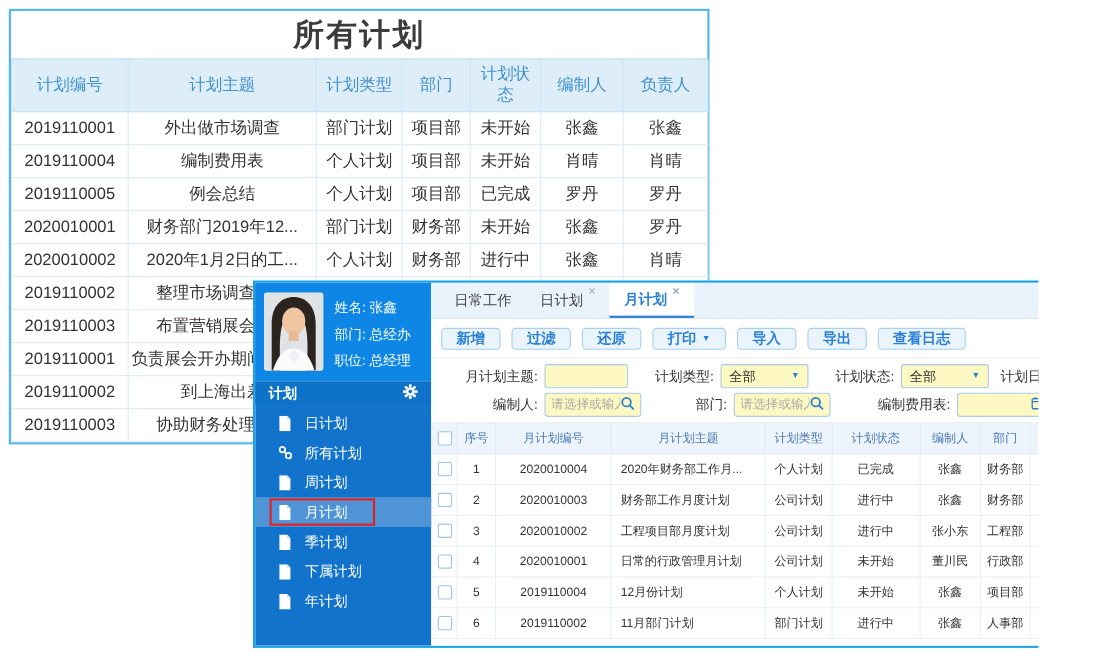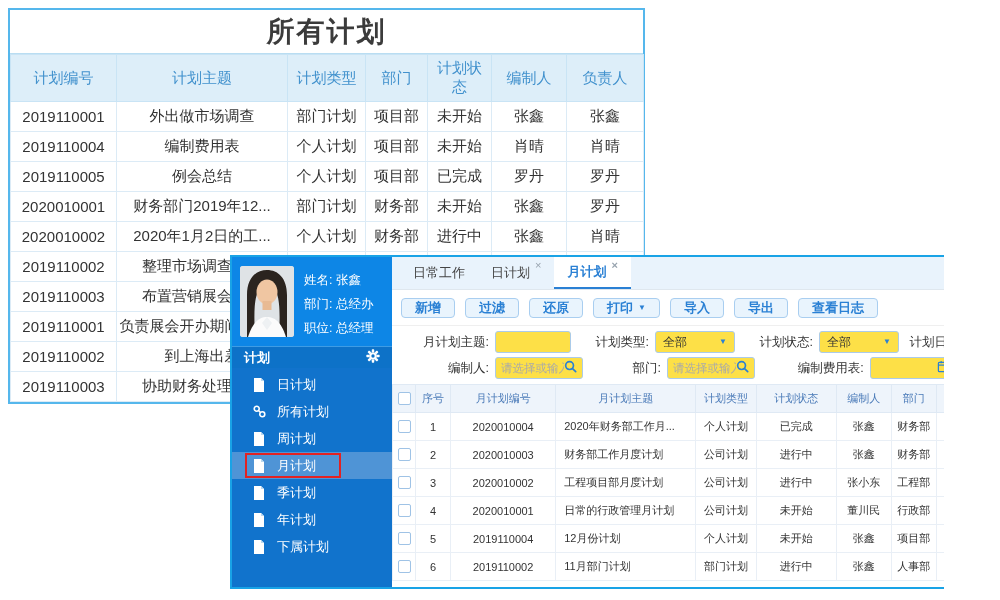--- a/index.html
+++ b/index.html
@@ -36,21 +36,21 @@
   .tab { display:flex; align-items:center; padding:0 13px; font-size:13px; color:#444; cursor:pointer; }
   .tab .tab-close { font-size:11px; color:#97a3ae; margin-left:5px; align-self:flex-start; margin-top:3px; line-height:1; }
   .tab.active { background:#fff; color:#2a80d4; font-weight:bold; border-bottom:2px solid #2a80d4; }
   .toolbar { height:36px; display:flex; align-items:center; padding:0 9px; border-bottom:1px solid #efefef; flex:none; }
   .btn { background:#e9f4fd; border:1px solid #a9cef0; border-radius:4px; color:#2a80d4; font-size:13px; padding:0 13px; margin-right:10px; white-space:nowrap; cursor:pointer; display:inline-flex; align-items:center;font-weight:bold; }
   .caret { display:inline-block; font-size:8px; color:#2a80d4; margin-left:5px; line-height:1; }
   .filters { padding:3px 0; flex:none; }
   .filter-row { height:26px; display:flex; align-items:center; font-size:12.5px; color:#333; white-space:nowrap; overflow:hidden; padding-left:11px; }
   .flabel { display:inline-block; text-align:right; margin-right:6px; flex:none; }
   .w86 { width:86px; } .w78 { width:78px; }
-  .inp, .sel, .search-wrap, .date-wrap { height:22px; border:1px solid #abcbe9; border-radius:3px; background:#fde047; font-size:12px; color:#333; flex:none; }
+  .inp, .sel, .search-wrap, .date-wrap { height:22px; border:1px solid #abcbe9; border-radius:3px; background:#fef9c3; font-size:12px; color:#333; flex:none; }
   .inp { padding:0 5px; font-family:inherit; }
   .inp::placeholder { color:#a9a9a9; font-size:11.5px; }
   .sel { display:inline-flex; align-items:center; justify-content:space-between; padding:0 7px; width:80px; cursor:pointer; }
   .search-wrap, .date-wrap { display:inline-flex; align-items:center; padding:0 5px; }
   .search-wrap input, .date-wrap input { border:none; outline:none; width:100%; font-size:11.5px; font-family:inherit; color:#333; background:transparent; }
   .search-wrap input::placeholder { color:#a9a9a9; }
   .push-right { margin-left:auto; }
   .dash { margin:0 5px; color:#666; }
 
   
@@ -286,30 +286,30 @@
             </span>
           <span>季计划</span>
         </div>
         <div class="menu-item">
           <span class="mi-icon">
               <svg width="12" height="14" viewBox="0 0 12 14">
                 <path d="M1 0 h7 l3 3 v11 h-10 z" fill="#fff"></path>
                 <path d="M8 0 l3 3 h-3 z" fill="#bcd9ef"></path>
               </svg>
             </span>
+          <span>下属计划</span>
+        </div>
+        <div class="menu-item">
+          <span class="mi-icon">
+              <svg width="12" height="14" viewBox="0 0 12 14">
+                <path d="M1 0 h7 l3 3 v11 h-10 z" fill="#fff"></path>
+                <path d="M8 0 l3 3 h-3 z" fill="#bcd9ef"></path>
+              </svg>
+            </span>
           <span>年计划</span>
-        </div>
-        <div class="menu-item">
-          <span class="mi-icon">
-              <svg width="12" height="14" viewBox="0 0 12 14">
-                <path d="M1 0 h7 l3 3 v11 h-10 z" fill="#fff"></path>
-                <path d="M8 0 l3 3 h-3 z" fill="#bcd9ef"></path>
-              </svg>
-            </span>
-          <span>下属计划</span>
         </div>
       </nav>
     </aside>
 
     <div class="main">
 
       <div class="tabbar">
         <div class="tab">
           <span>日常工作</span>
         </div>

